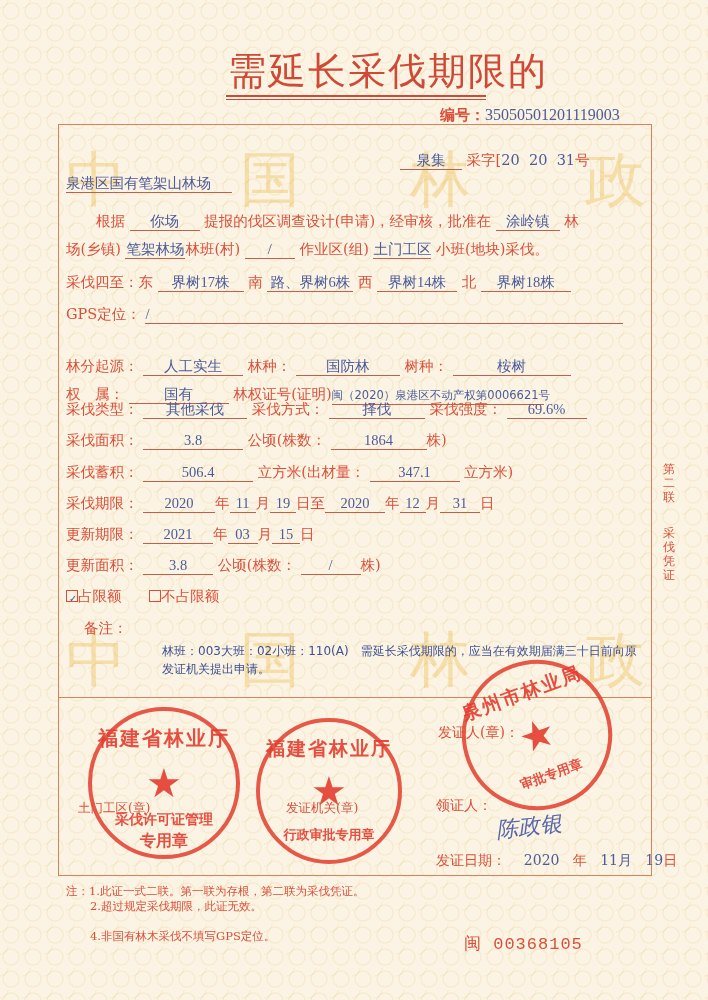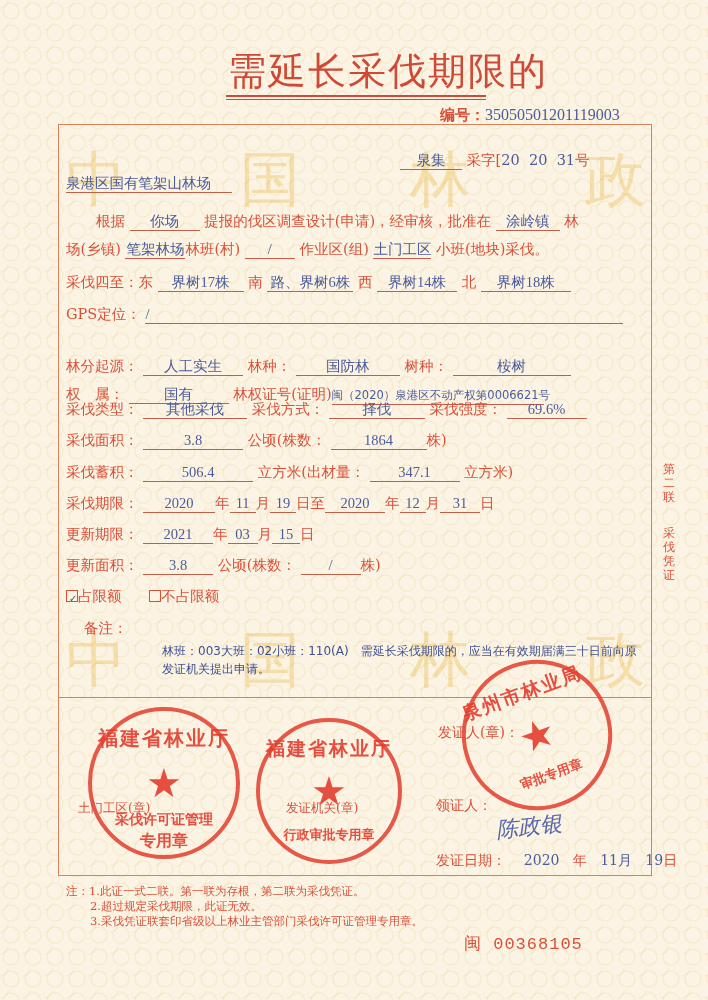--- a/index.html
+++ b/index.html
@@ -199,16 +199,17 @@
 
 <div class="abs side">
   <div>第二联</div>
   <div style="height:22px;"></div>
   <div>采伐凭证</div>
 </div>
 
 <div class="abs note" style="left:66px;top:884px;">
   <span>注：</span><span>1.此证一式二联。第一联为存根，第二联为采伐凭证。</span><br>
   <span style="padding-left:24px;">2.超过规定采伐期限，此证无效。</span><br>
-  <span style="padding-left:24px;">3.采伐凭证联套印省级以上林业主管部门采伐许可证管理专用章。</span><br>
+  <br>
+  <span style="padding-left:24px;">4.非国有林木采伐不填写GPS定位。</span>
 </div>
 
 <div class="abs stamp-no">闽 00368105</div>
 
 </body></html>

